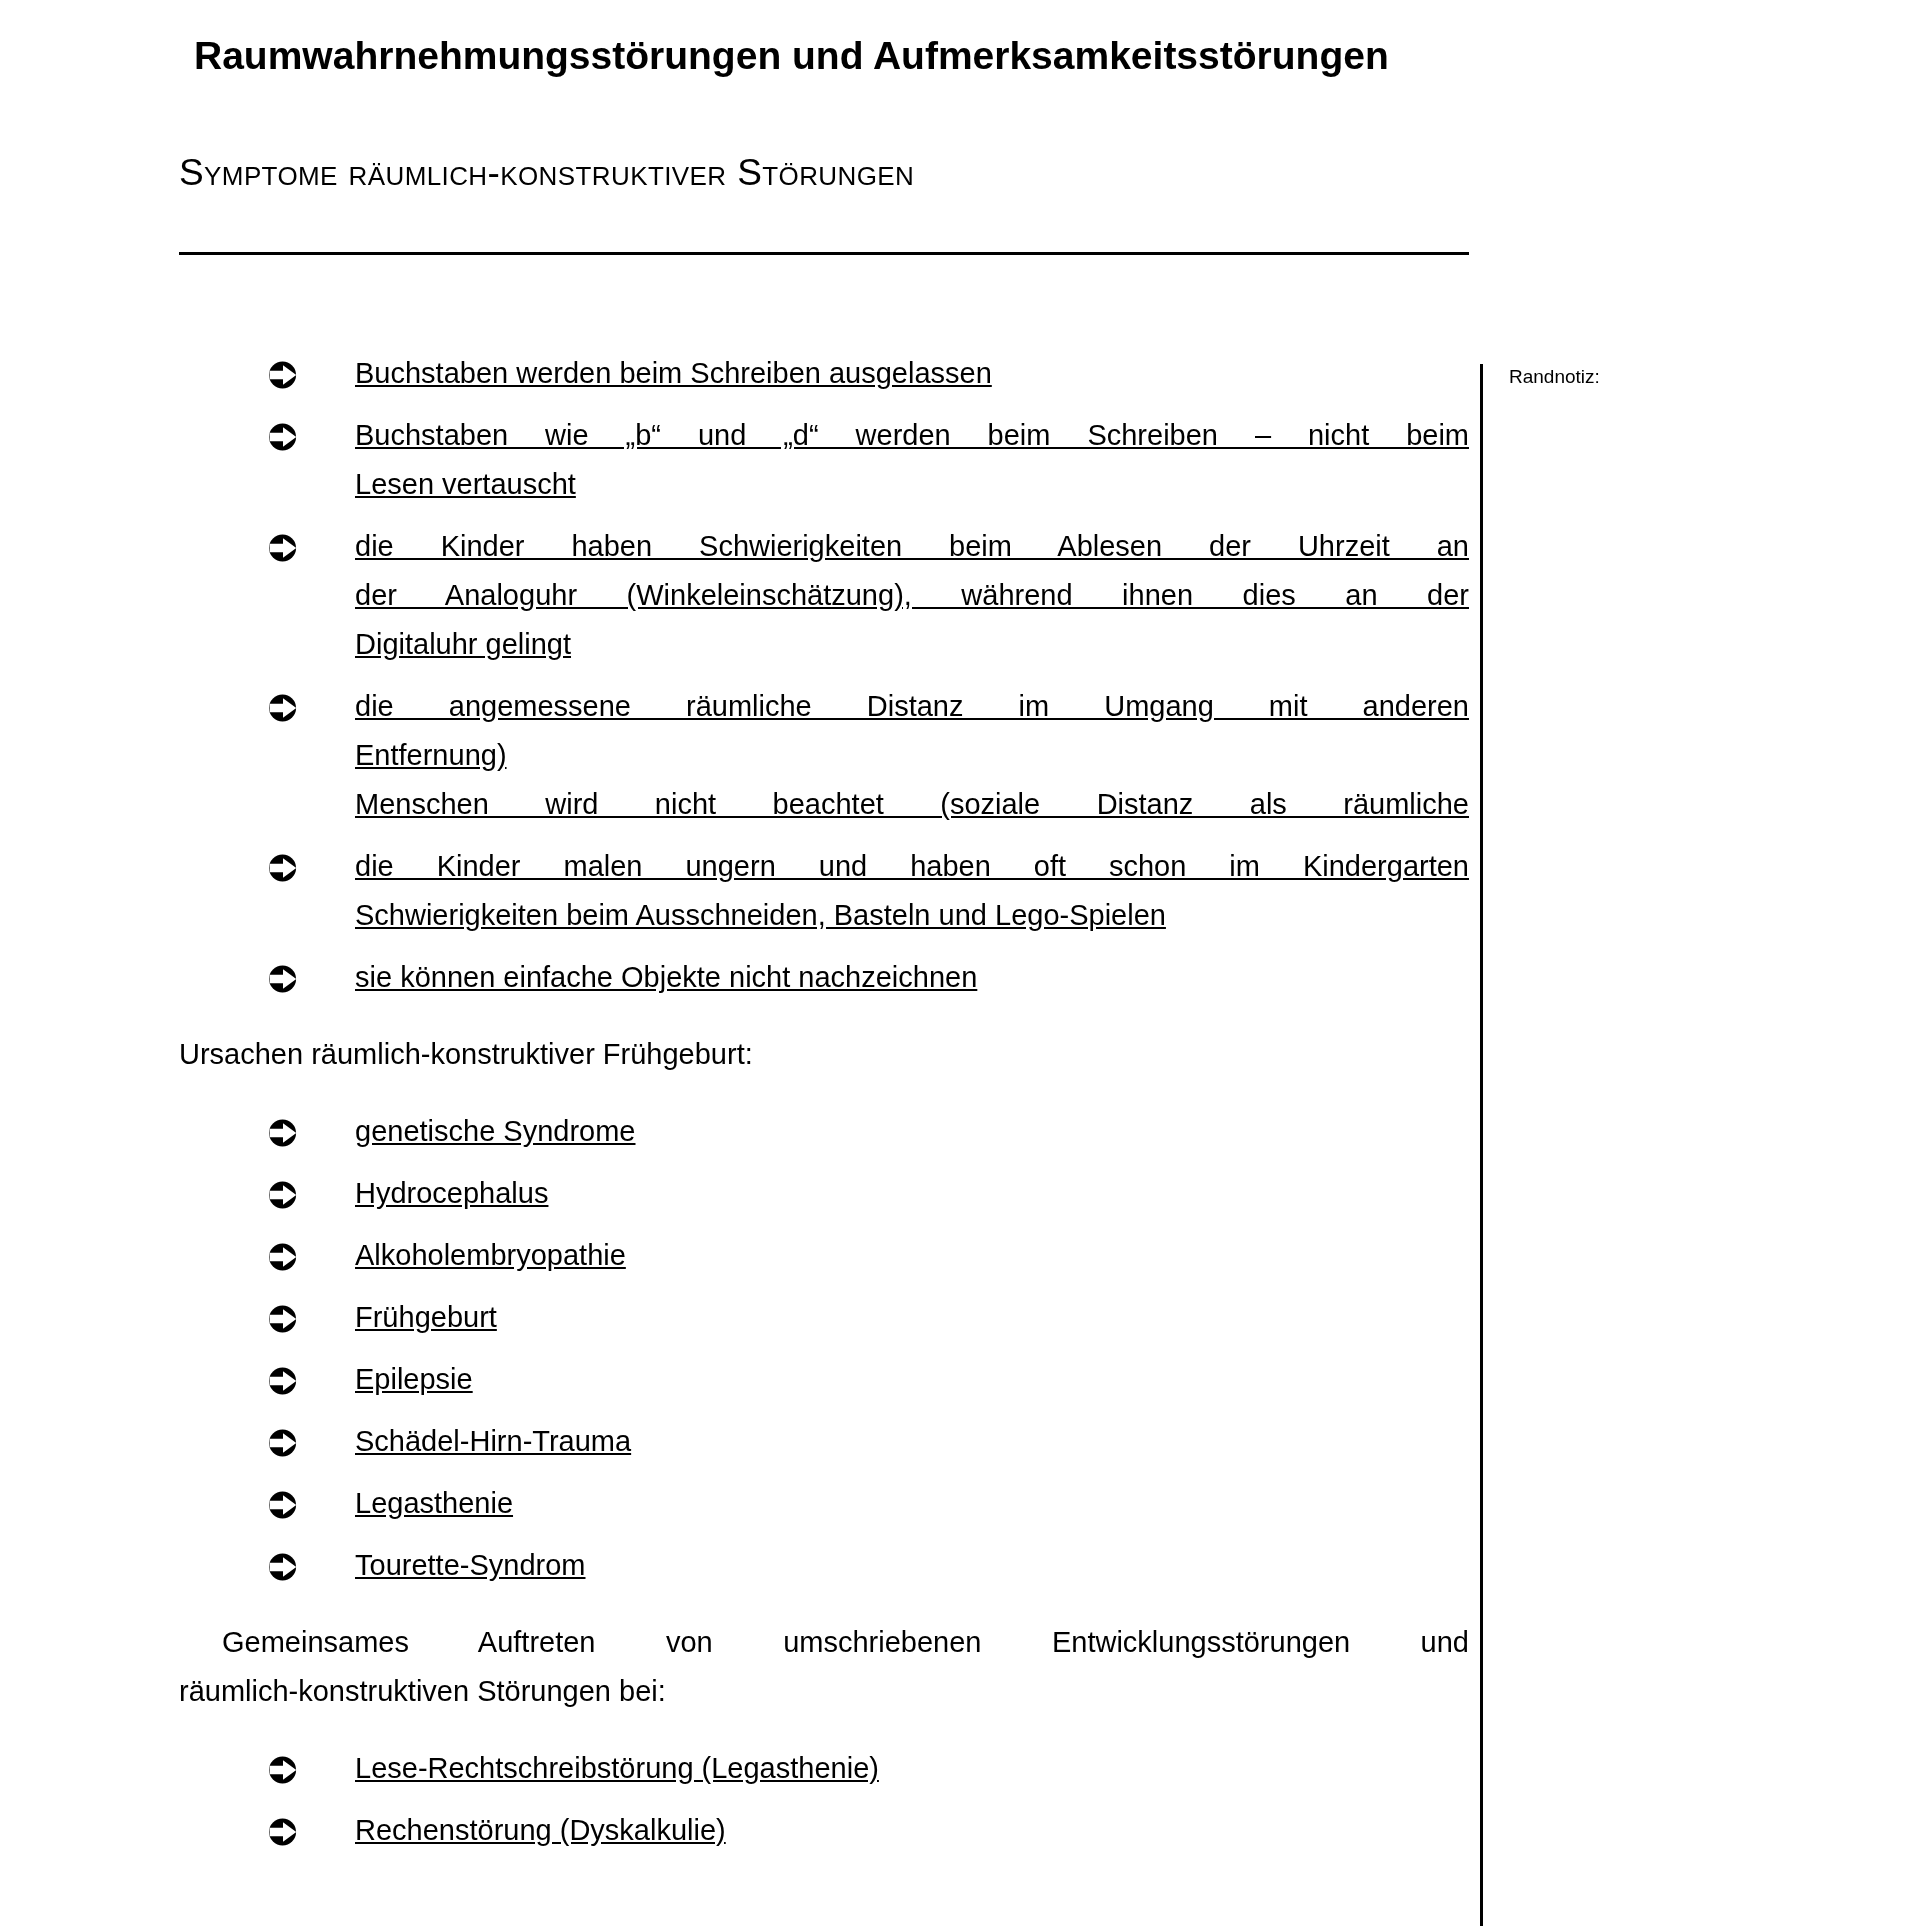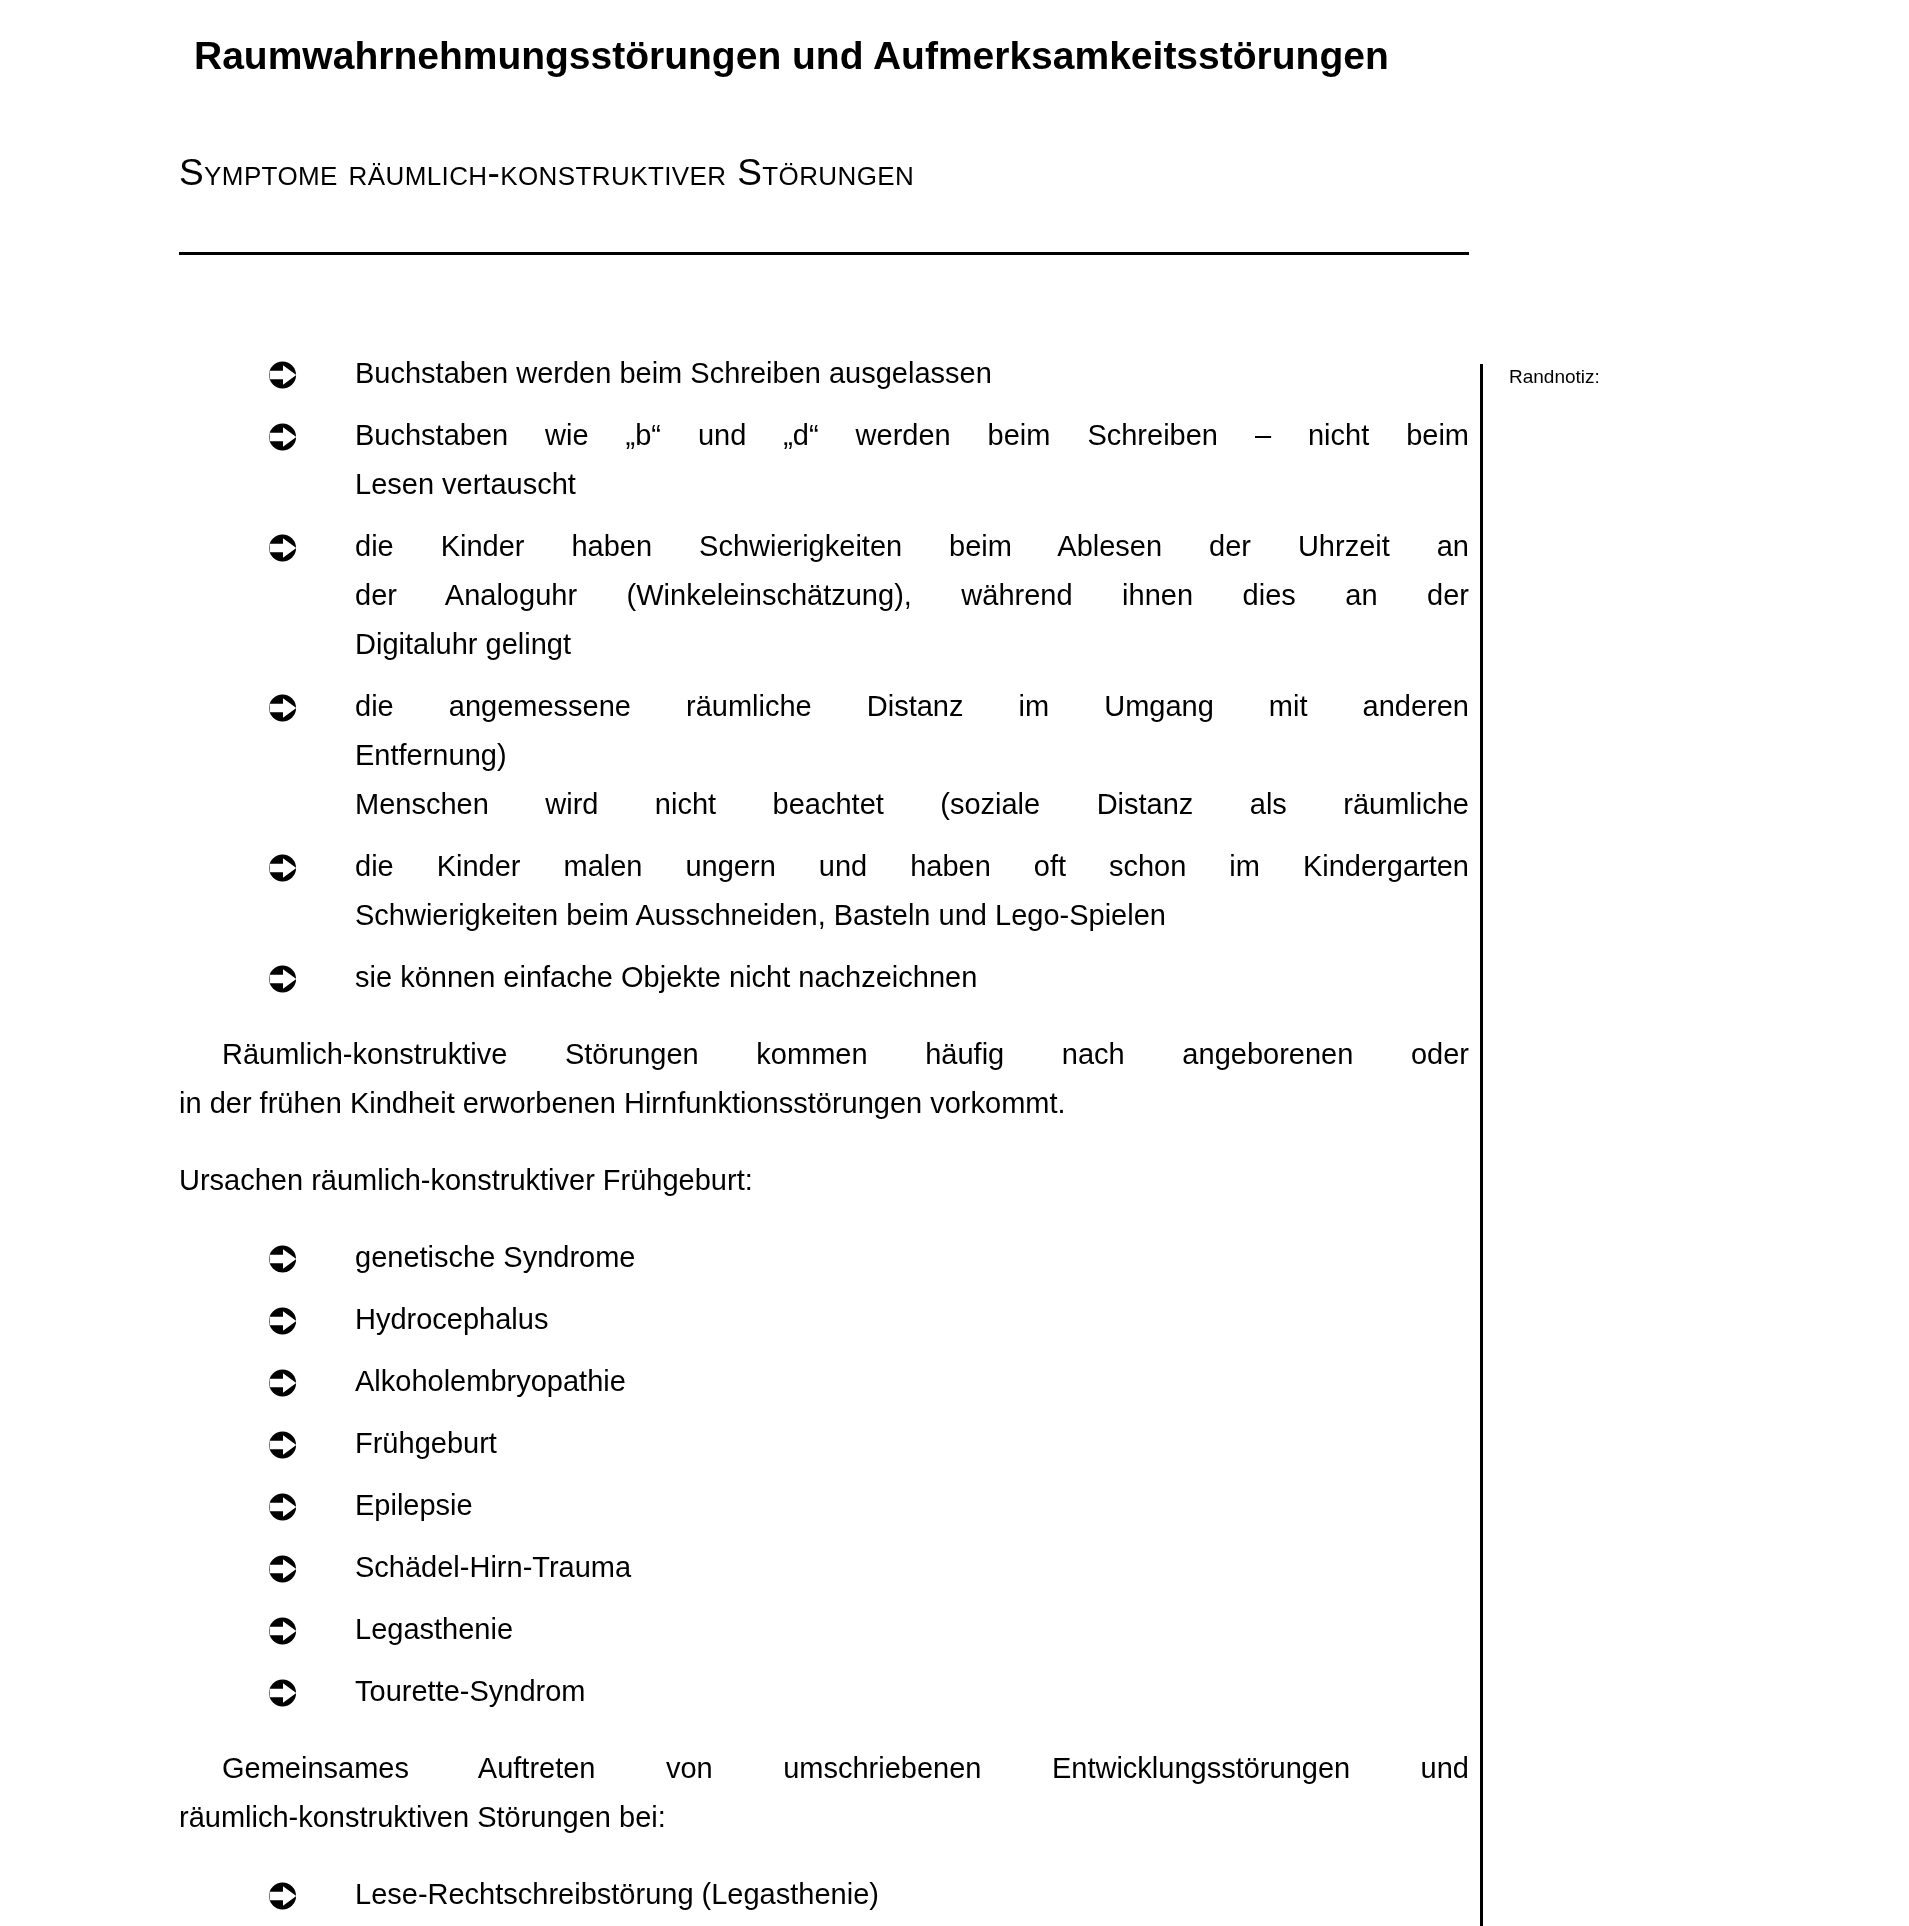--- a/index.html
+++ b/index.html
@@ -54,21 +54,21 @@
   .bullet-item { display: flex; align-items: flex-start; }
   .bullet-item + .bullet-item { margin-top: 13px; }
   .bullet {
     flex: 0 0 28px;
     height: 28px;
     margin-left: 90px;
     margin-right: 58px;
     margin-top: 11.6px;
   }
   .bullet svg { display: block; width: 28px; height: 28px; }
-  .bullet-text { flex: 1; min-width: 0; }
+  .bullet-text { flex: 1; min-width: 0; text-decoration: underline; }
   .margin-rule {
     position: absolute;
     left: 1480px;
     top: 364px;
     width: 2.7px;
     height: 2221px;
     background: #000000;
   }
   .margin-note {
     position: absolute;
@@ -154,24 +154,20 @@
             <svg viewBox="0 0 24 24" aria-hidden="true">
               <circle cx="11.6" cy="12" r="11.6" fill="#000"></circle>
               <polygon points="0.5,8.4 12,8.4 12,3.7 23.4,12 12,20.3 12,15.6 0.5,15.6" fill="#fff"></polygon>
             </svg>
           </span>
           <div class="bullet-text">
             <div class="line last">sie können einfache Objekte nicht nachzeichnen</div>
           </div>
         </div>
       </div>
-      <div class="paragraph indent">
-        <div class="line">Räumlich-konstruktive Störungen kommen häufig nach angeborenen oder</div>
-        <div class="line last">in der frühen Kindheit erworbenen Hirnfunktionsstörungen vorkommt.</div>
-      </div>
       <div class="paragraph">
         <div class="line last">Ursachen räumlich-konstruktiver Frühgeburt:</div>
       </div>
       <div class="bullet-list">
         <div class="bullet-item">
           <span class="bullet">
             <svg viewBox="0 0 24 24" aria-hidden="true">
               <circle cx="11.6" cy="12" r="11.6" fill="#000"></circle>
               <polygon points="0.5,8.4 12,8.4 12,3.7 23.4,12 12,20.3 12,15.6 0.5,15.6" fill="#fff"></polygon>
             </svg>

